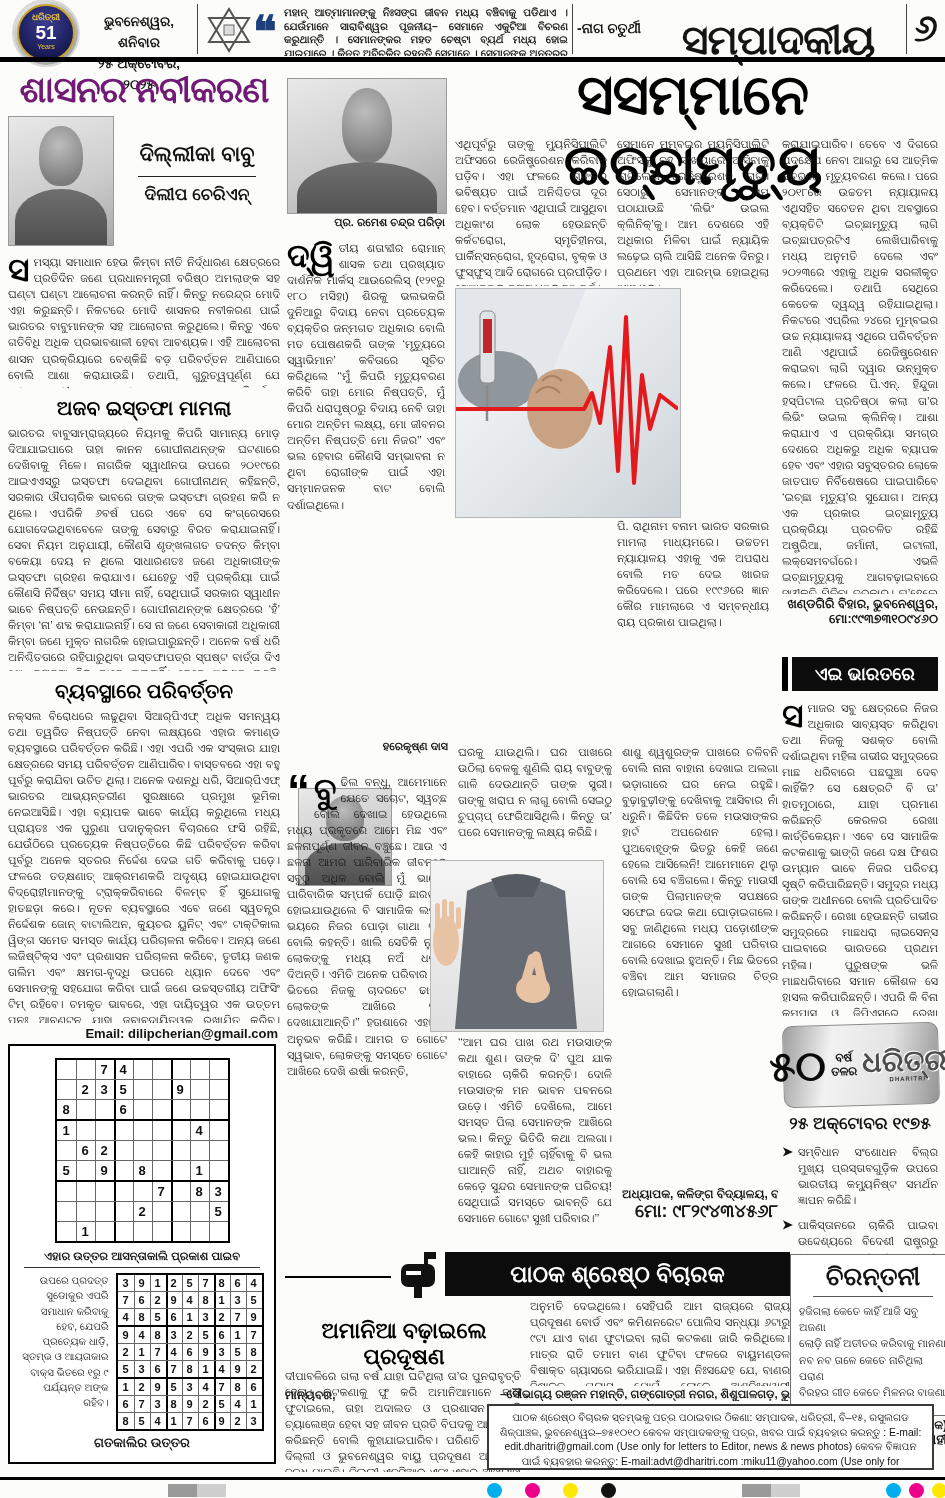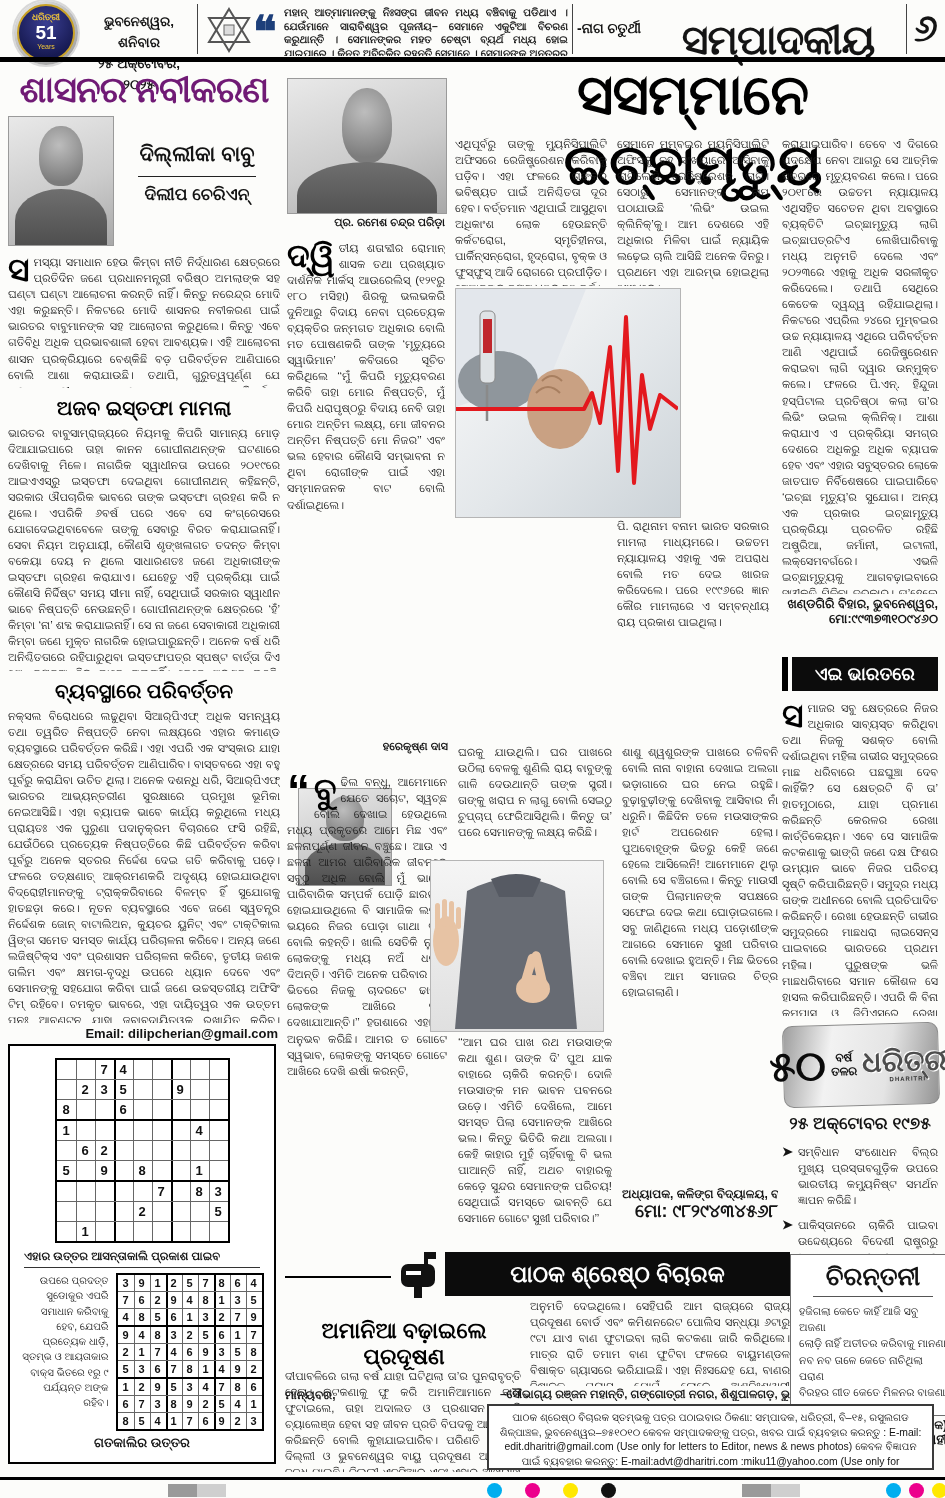--- a/index.html
+++ b/index.html
@@ -75,21 +75,21 @@
   .su-grid{display:grid;border:2px solid #000;width:max-content;background:#fff;}
   .su-grid{grid-template-columns:repeat(9,var(--cs));}
   .su-cell{width:var(--cs);height:var(--cs);display:flex;align-items:center;justify-content:center;
            border-right:1px solid #666;border-bottom:1px solid #666;font-weight:bold;color:#111;}
   .big{--cs:19px;} .big .su-cell{font-size:13px;}
   .small{--cs:16px;} .small .su-cell{font-size:11px;}
   .su-cell.br{border-right:2px solid #000;}
   .su-cell.bb{border-bottom:2px solid #000;}
   .su-cell.lastc{border-right:none;}
   .su-cell.lastr{border-bottom:none;}
-  .sud-note{font-size:11.5px;font-weight:bold;border-bottom:1px solid #333;padding:3px 0 4px;margin:4px 8px 5px;}
+  .sud-note{font-size:11.5px;font-weight:bold;text-align:center;border-bottom:1px solid #333;padding:3px 0 4px;margin:4px 8px 5px;}
   .sud-instr{width:88px;font-size:10.2px;line-height:1.5;text-align:right;color:#1c1c1c;}
   .sud-ans{font-size:13px;font-weight:bold;text-align:center;margin-top:4px;}
   
   .dot{width:15px;height:15px;border-radius:50%;display:inline-block;}
   .graysq{background:linear-gradient(90deg,#9a9a9a 50%,#cfcfcf 50%);}
 </style>
 </head>
 <body>
 
 <div class="page">

